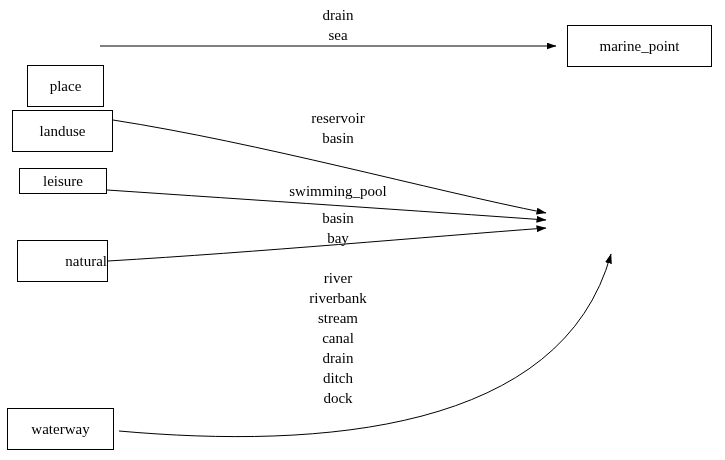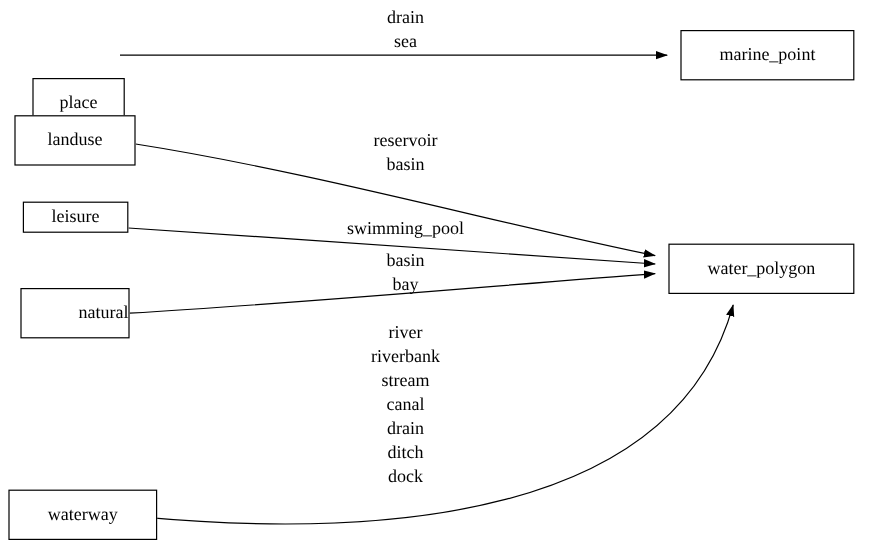--- a/index.html
+++ b/index.html
@@ -39,24 +39,24 @@
     position: absolute;
     transform: translateX(-50%);
     text-align: center;
     white-space: pre-line;
     line-height: 20px;
     background: transparent;
   }
   
   #node-place         { left: 27px;  top: 25px;  width: 77px;  height: 42px; margin-top: 40px; }
   #node-marine-point  { left: 567px; top: 25px;  width: 145px; height: 42px; text-align: right; }
-  #node-landuse       { left: 12px;  top: 96px;  width: 101px; height: 42px; }
+  #node-landuse       { left: 12px;  top: 110px;  width: 101px; height: 42px; }
   #node-leisure       { left: 19px;  top: 168px; width: 88px;  height: 26px; }
   #node-natural       { left: 17px;  top: 240px; width: 91px;  height: 42px; justify-content: flex-end; }
-  #node-waterway      { left: 7px;   top: 408px; width: 124px; height: 42px; }
+  #node-waterway      { left: 7px;   top: 408px; width: 107px; height: 42px; }
   #node-water-polygon { left: 557px; top: 203px; width: 155px; height: 42px; }
   
   #edge-label-0 { left: 338px; top: 5px; }
   #edge-label-1 { left: 338px; top: 108px; }
   #edge-label-2 { left: 338px; top: 181px; }
   #edge-label-3 { left: 338px; top: 208px; }
   #edge-label-4 { left: 338px; top: 268px; }
 </style>
 </head>
 <body>
@@ -93,23 +93,20 @@
   </div>
 
   <div class="node" id="node-natural">
     <span>natural</span>
   </div>
 
   <div class="node" id="node-waterway">
     <span>waterway</span>
   </div>
 
-  <div class="node" id="node-water-polygon">
-    <span>water_polygon</span>
-  </div>
 
   <div class="edge-label" id="edge-label-0">drain
 sea</div>
 
   <div class="edge-label" id="edge-label-1">reservoir
 basin</div>
 
   <div class="edge-label" id="edge-label-2">swimming_pool</div>
 
   <div class="edge-label" id="edge-label-3">basin

